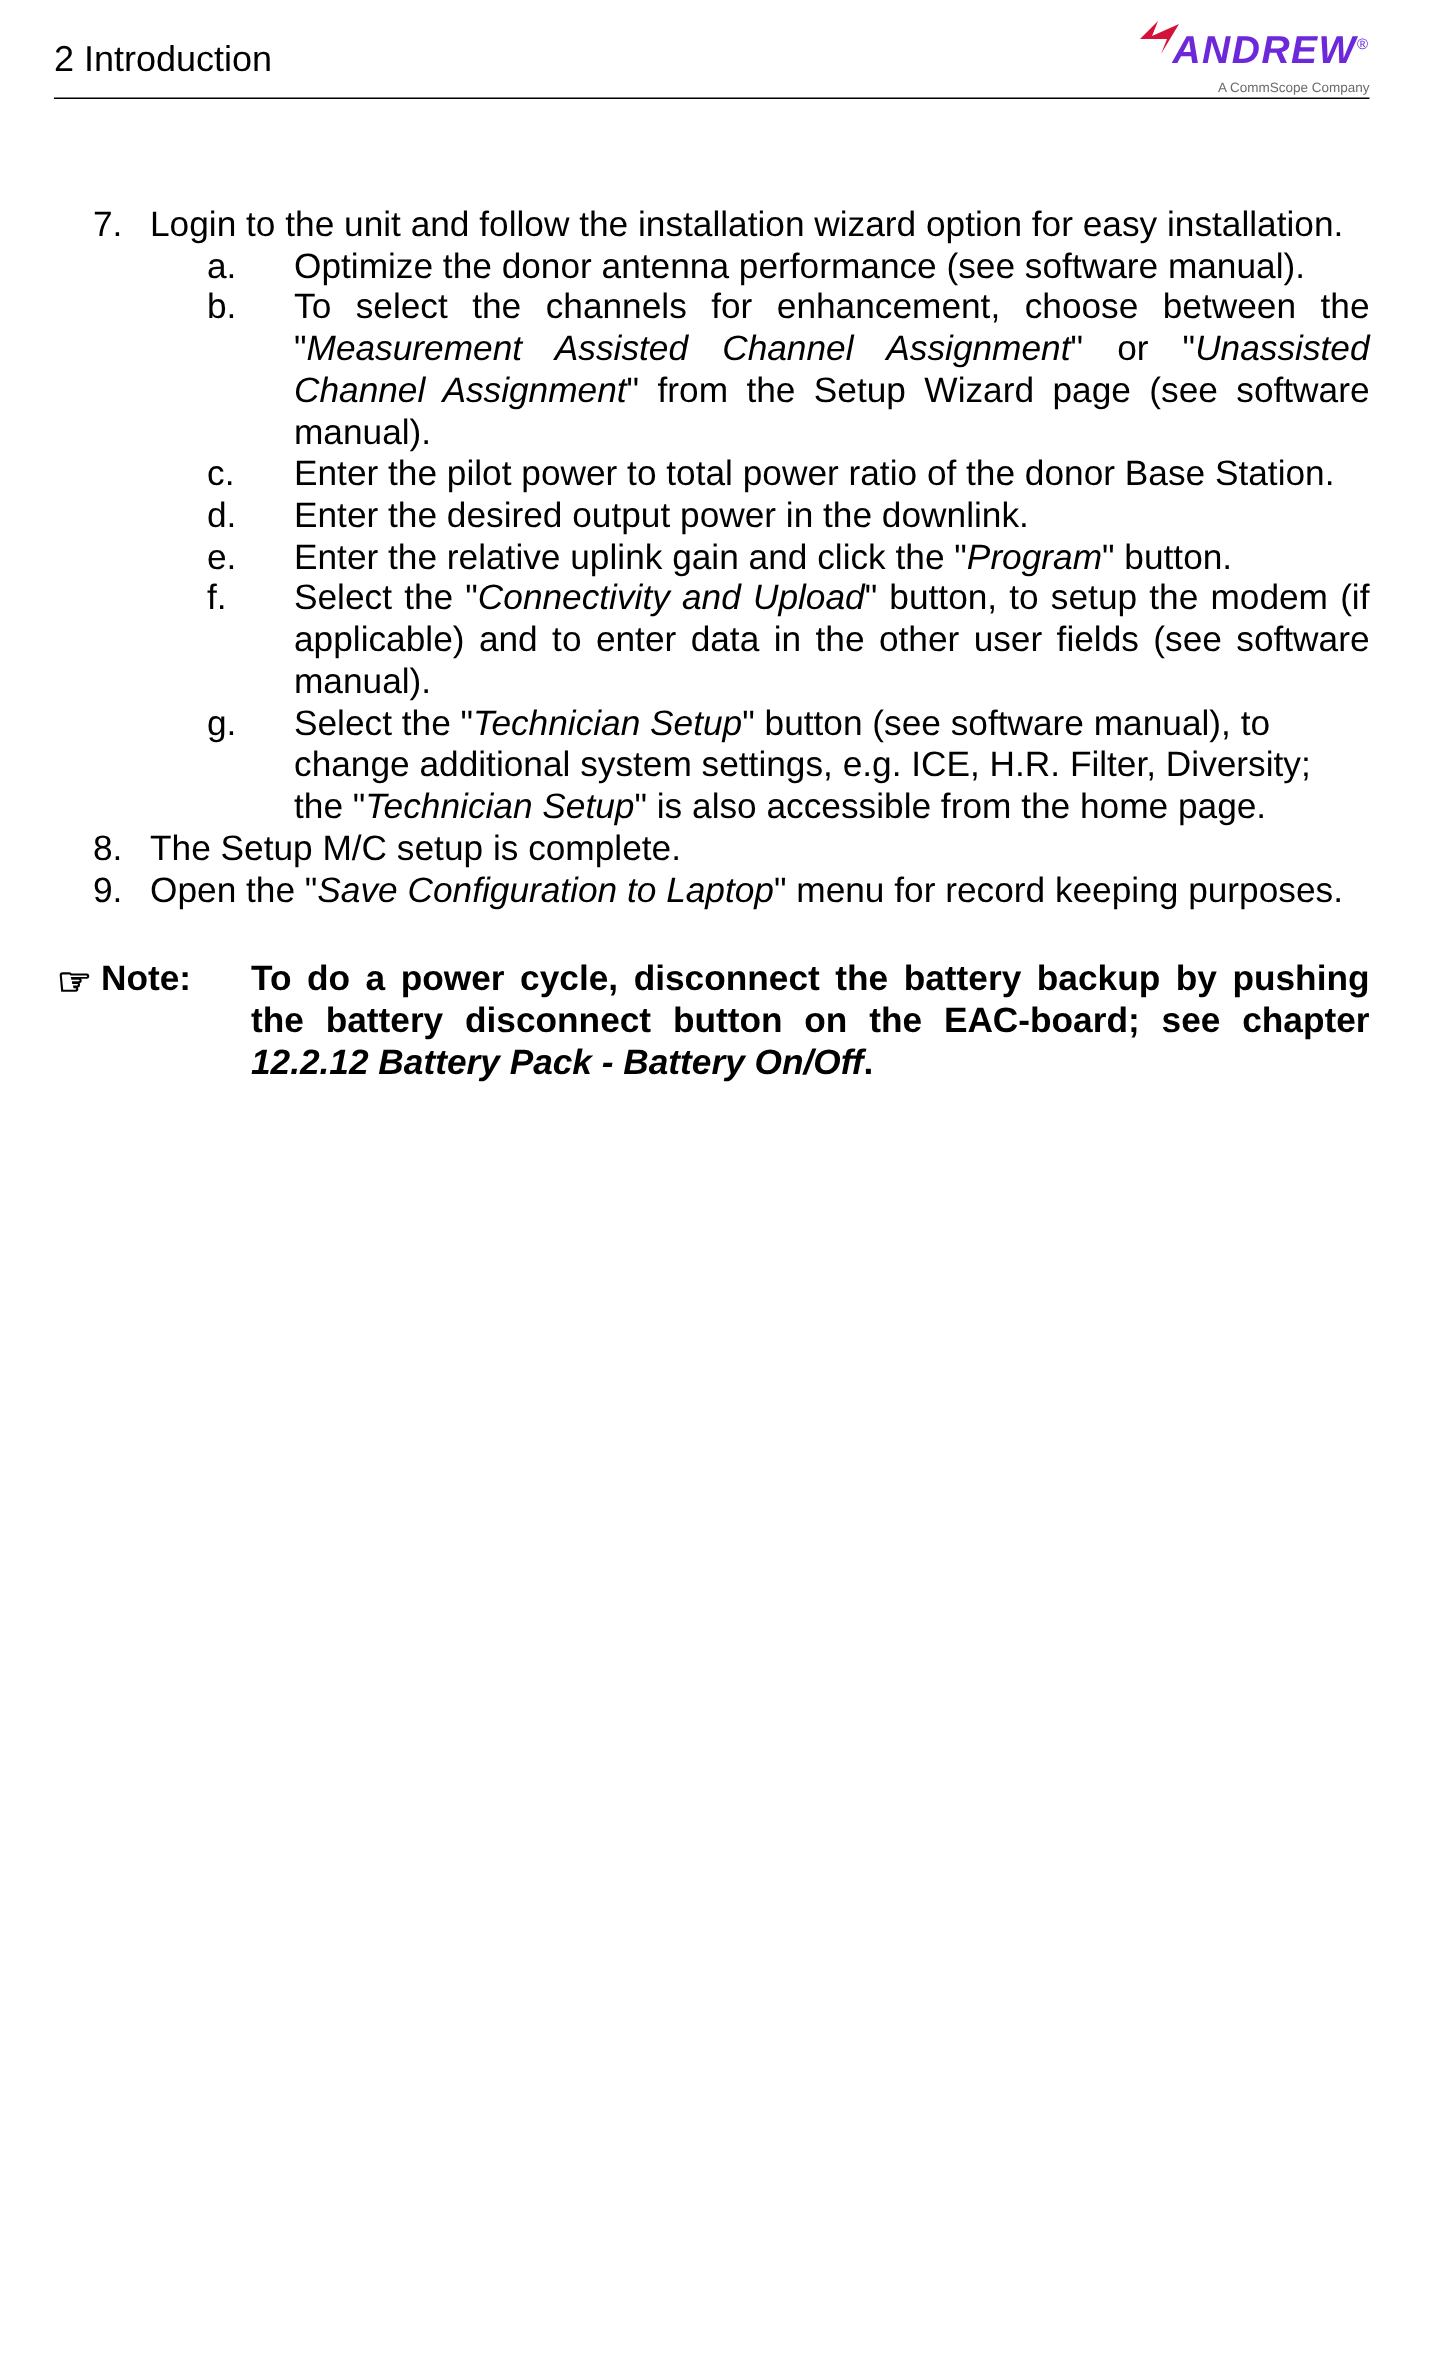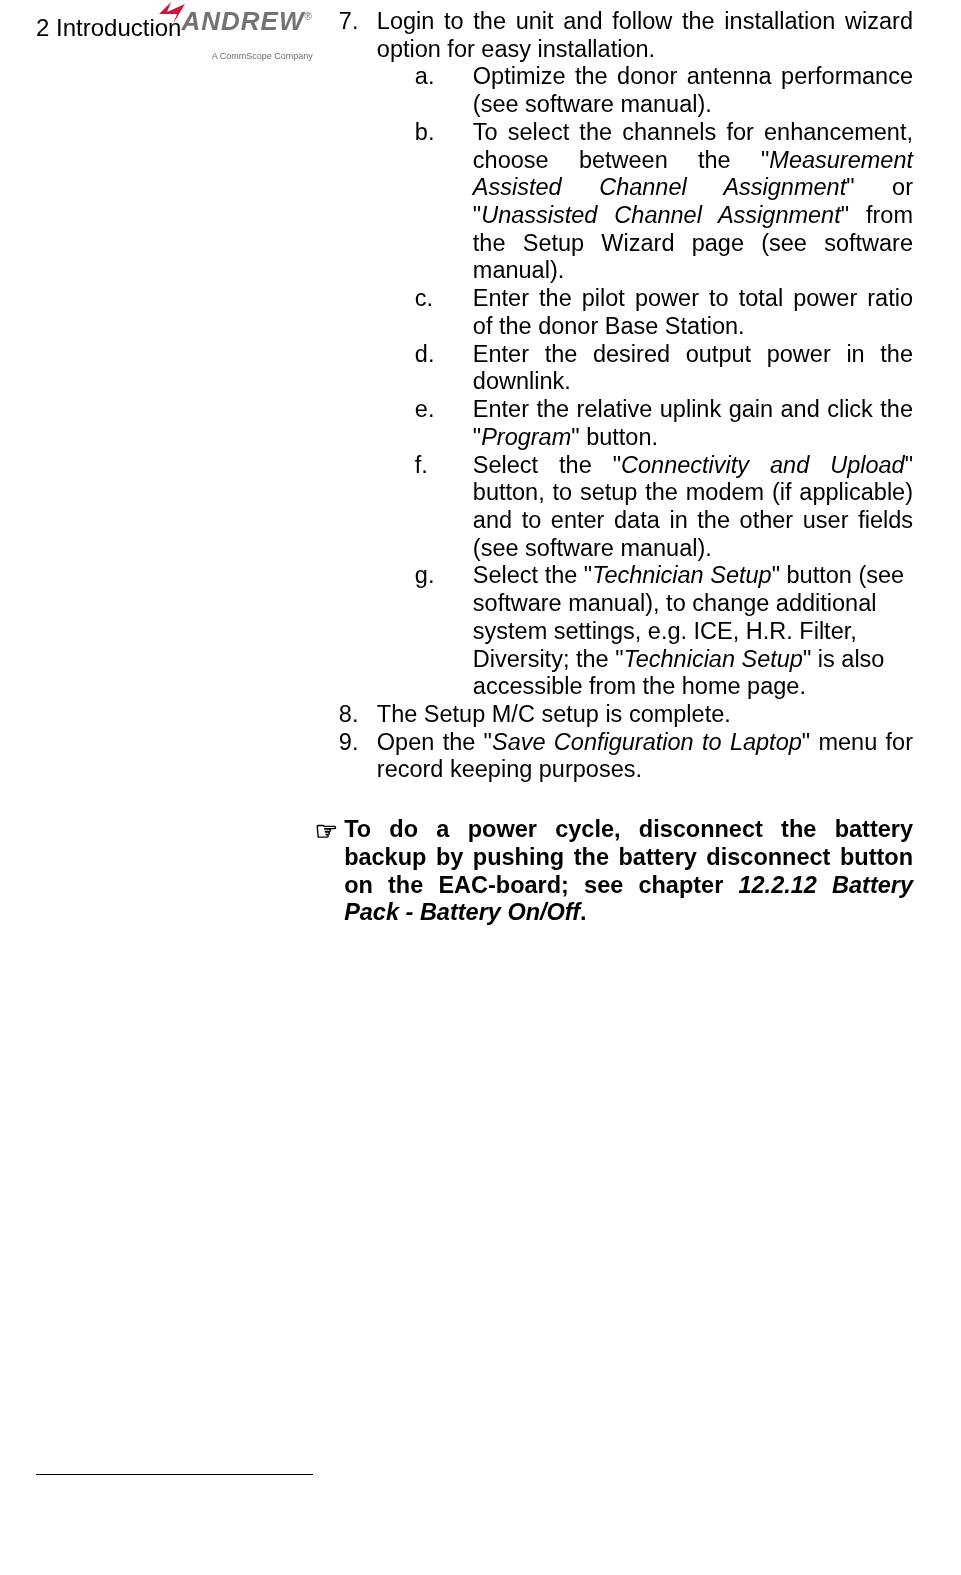--- a/index.html
+++ b/index.html
@@ -7,23 +7,23 @@
     width: 961px;
     height: 1575px;
     background: #fff;
     font-family: Arial, Helvetica, sans-serif;
     position: relative;
     color: #000;
   }
   .page {
     width: 100%;
     height: 100%;
-    padding: 8px 48px 30px 36px;
+    padding: 20px 48px 30px 36px;
     display: flex;
-    flex-direction: row;
+    flex-direction: column;
   }
   .header {
     display: flex;
     justify-content: space-between;
     align-items: flex-start;
     border-bottom: 1.5px solid #000;
     padding-bottom: 2px;
     margin-bottom: 70px;
   }
   .header-title {
@@ -34,35 +34,35 @@
   .logo-wrap {
     display: flex;
     flex-direction: column;
     align-items: flex-end;
     line-height: 1;
   }
   .logo-main {
     font-size: 26px;
     font-weight: bold;
     font-style: italic;
-    color: #737373;
+    color: #6d28d9;
     letter-spacing: 1px;
     position: relative;
   }
   .logo-main .bolt {
     position: absolute;
     left: -24px;
     top: -6px;
     width: 30px;
     height: 22px;
   }
   .logo-sub {
     font-size: 9px;
     color: #6b6b6b;
-    margin-top: 18px;
+    margin-top: 8px;
   }
   .logo-reg {
     font-size: 10px;
     vertical-align: super;
     font-style: normal;
     font-weight: normal;
   }
   .content {
     flex: 1;
     font-size: 23.5px;
@@ -178,18 +178,19 @@
       <div class="ol-num">8.</div>
       <div class="ol-body">The Setup M/C setup is complete.</div>
     </div>
     <div class="ol-item">
       <div class="ol-num">9.</div>
       <div class="ol-body"><span>Open the "</span><span class="italic">Save Configuration to Laptop</span><span>" menu for record keeping purposes.</span></div>
     </div>
 
     <div class="note-block">
       <div class="note-icon">☞</div>
+      <div class="note-label">Note:</div>
       <div class="note-body"><span>To do a power cycle, disconnect the battery backup by pushing the battery disconnect button on the EAC-board; see chapter </span><span class="ref-italic">12.2.12 Battery Pack - Battery On/Off</span><span>.</span></div>
     </div>
 
   </div>
 
 </div>
 
 </body></html>

